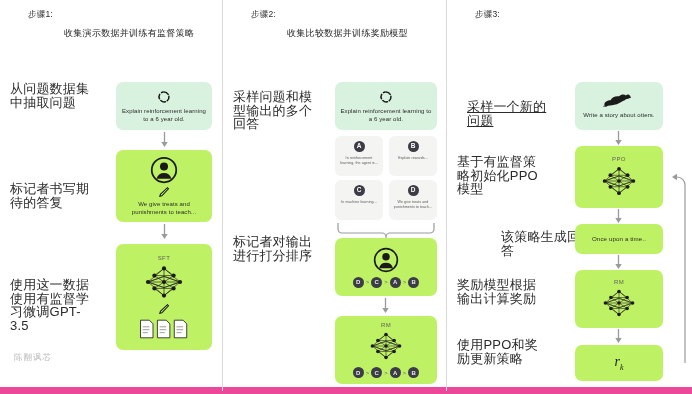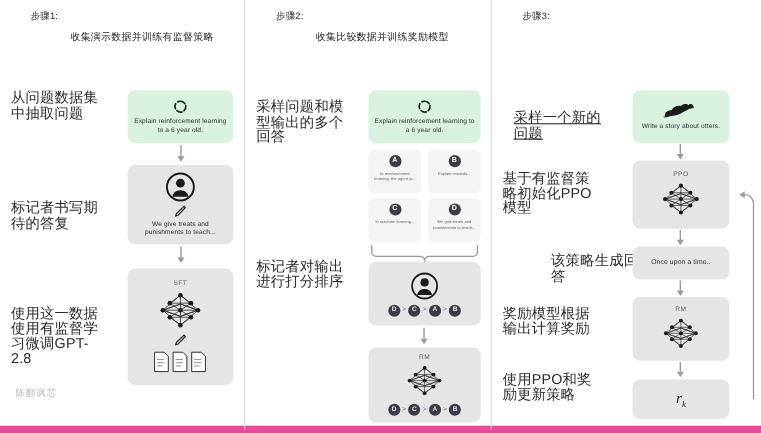--- a/index.html
+++ b/index.html
@@ -53,21 +53,21 @@
 
   
   .card{
     position:absolute;
     border-radius:7px;
     box-sizing:border-box;
     display:flex;flex-direction:column;
     align-items:center;justify-content:center;
   }
   .card.green{background:#d9f2df;}
-  .card.grey{background:#e5e5e5;}
+  .card.grey{background:#bef264;}
   .card-text{
     font-size:6px;color:#2a2a2a;
     line-height:8px;text-align:center;
     letter-spacing:.1px;
     padding:0 4px;
   }
   .mini-card{
     position:absolute;
     background:#f4f4f3;border-radius:6px;
     display:flex;flex-direction:column;
@@ -119,21 +119,21 @@
 
 <div class="page">
 
   <div class="col" id="col1">
 
     <div class="step-label" style="left:28px;top:9px;">步骤1:</div>
     <div class="step-title" style="left:28px;top:27px;width:180px;">收集演示数据并训练有监督策略</div>
 
     <div class="side-note" style="left:10px;top:82px;width:80px;">从问题数据集中抽取问题</div>
     <div class="side-note" style="left:10px;top:182px;width:80px;">标记者书写期待的答复</div>
-    <div class="side-note" style="left:10px;top:278px;width:86px;">使用这一数据使用有监督学习微调GPT-2.8</div>
+    <div class="side-note" style="left:10px;top:278px;width:86px;">使用这一数据使用有监督学习微调GPT-3.5</div>
 
     <div class="card green" style="left:116px;top:82px;width:96px;height:48px;">
       <span style="margin-bottom:3px;">
         <svg width="14" height="14" viewBox="0 0 24 24">
           <g fill="none" stroke="#1b1b1b" stroke-width="2.6" stroke-linecap="round">
             <path d="M12 3.5 A8.5 8.5 0 0 1 19.2 7.4"></path>
             <path d="M20.4 10.8 A8.5 8.5 0 0 1 17.6 18.3"></path>
             <path d="M14.4 20.2 A8.5 8.5 0 0 1 6.6 18.1"></path>
             <path d="M4.2 15.1 A8.5 8.5 0 0 1 4.6 7.4"></path>
             <path d="M7.8 4.5 A8.5 8.5 0 0 1 10.2 3.6"></path>

